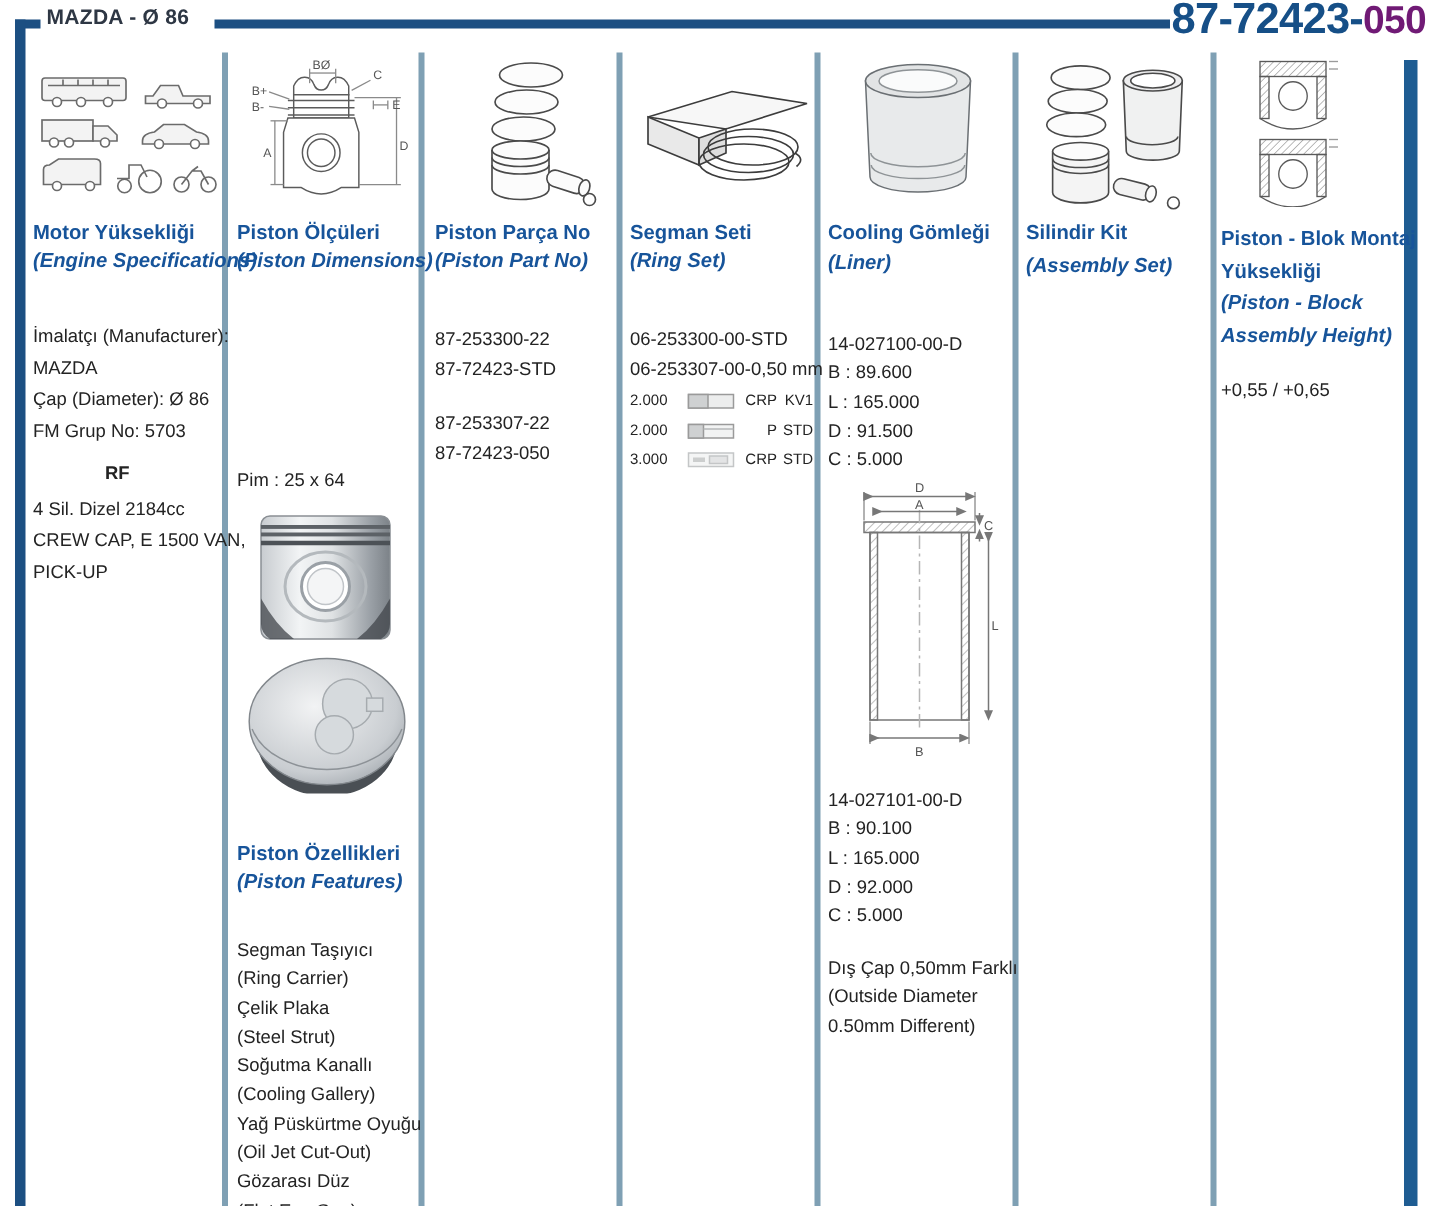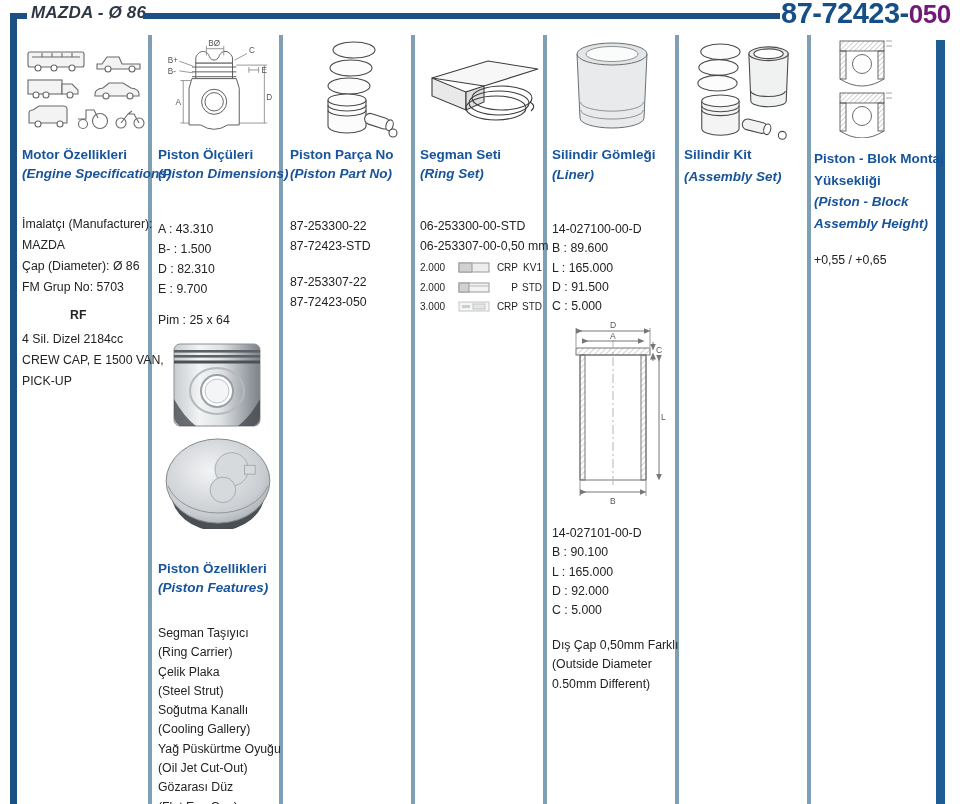--- a/index.html
+++ b/index.html
@@ -7,21 +7,21 @@
   .page {
     position:relative; width:960px; height:804px; background:#ffffff;
     font-family:"Liberation Sans", sans-serif; color:#232323; overflow:hidden;
   }
   
   .left-bar  { position:absolute; left:10px; top:13px; width:7px;  height:791px; background:#1c4f82; }
   .corner-h  { position:absolute; left:10px; top:13px; width:17px; height:6px;  background:#1c4f82; }
   .rule      { position:absolute; left:143px; top:13px; width:637px; height:6px; background:#1c4f82; }
   .right-bar { position:absolute; left:936px; top:40px; width:9px; height:764px; background:#1e5c92; }
   .sep       { position:absolute; top:35px; width:4px; height:769px; background:#7fa0b4; }
-  .brand     { position:absolute; left:31px; top:3px; font-size:17px; font-weight:700; color:#2e3744; letter-spacing:.2px; white-space:nowrap;font-style:italic; }
+  .brand     { position:absolute; left:31px; top:3px; font-size:14px; font-weight:700; color:#2e3744; letter-spacing:.2px; white-space:nowrap; }
   .partno    { position:absolute; left:781px; top:-3px; font-size:29px; font-weight:700; color:#164f87; letter-spacing:-.5px; white-space:nowrap; }
   .partno .sfx { color:#701a75; font-size:26px; }
   
   .col { position:absolute; top:0; height:804px; }
   .c1 { left:22px;  width:126px; }
   .c2 { left:158px; width:121px; }
   .c3 { left:290px; width:119px; }
   .c4 { left:420px; width:122px; }
   .c5 { left:552px; width:122px; }
   .c6 { left:684px; width:121px; }
@@ -81,21 +81,21 @@
         <circle cx="14" cy="82" r="3" fill="#fff"></circle>
           <circle cx="36" cy="82" r="3" fill="#fff"></circle>
         <circle cx="76" cy="79" r="7.5" fill="#fff"></circle>
           <circle cx="59" cy="82" r="4.5" fill="#fff"></circle>
         <path d="M54,77 h8 v-9 h8 l4,8" fill="none"></path>
         <circle cx="97" cy="81" r="5" fill="#fff"></circle>
           <circle cx="115" cy="81" r="5" fill="#fff"></circle>
         <path d="M97,81 l7,-9 h6 l5,9 M104,72 l4,-3" fill="none"></path>
       </g>
     </svg>
-    <div class="abs h" style="top:147px">Motor Özellikleri</div>
+    <div class="abs h" style="top:147px">Motor Yüksekliği</div>
     <div class="abs hi" style="top:166px">(Engine Specifications)</div>
     <div class="abs" style="top:214px; line-height:21px">
       <div class="ln">İmalatçı (Manufacturer):</div>
       <div class="ln">MAZDA</div>
       <div class="ln">Çap (Diameter): Ø 86</div>
       <div class="ln">FM Grup No: 5703</div>
     </div>
     <div class="abs ln bold" style="top:308px">RF</div>
     <div class="abs" style="top:329px; line-height:21px">
       <div class="ln">4 Sil. Dizel 2184cc</div>
@@ -138,26 +138,20 @@
         <text x="4" y="24">B+</text>
         <text x="4" y="35">B-</text>
         <text x="12" y="67">A</text>
         <text x="88" y="13">C</text>
         <text x="101" y="34">E</text>
         <text x="106" y="62">D</text>
       </g>
     </svg>
     <div class="abs h" style="top:147px">Piston Ölçüleri</div>
     <div class="abs hi" style="top:166px">(Piston Dimensions)</div>
-    <div class="abs" style="top:219px; line-height:20px">
-      <div class="ln">A : 43.310</div>
-      <div class="ln">B- : 1.500</div>
-      <div class="ln">D : 82.310</div>
-      <div class="ln">E : 9.700</div>
-    </div>
     <div class="abs ln" style="top:313px">Pim : 25 x 64</div>
 
     <svg class="abs" style="top:341px;left:10px" width="98" height="90" viewBox="0 0 98 90">
       <defs>
         <linearGradient id="pg1" x1="0" y1="0" x2="1" y2="0">
           <stop offset="0" stop-color="#c8ccd0"></stop>
             <stop offset=".3" stop-color="#f2f4f5"></stop>
             <stop offset=".55" stop-color="#dfe2e4"></stop>
             <stop offset=".85" stop-color="#9aa0a6"></stop>
             <stop offset="1" stop-color="#7c8288"></stop>
@@ -285,21 +279,21 @@
     </div>
   </div>
 
   <div class="col c5">
     <svg class="abs" style="top:40px;left:14px" width="92" height="96" viewBox="0 0 92 96">
       <path d="M11,14 L14,78 a32,10 0 0 0 64,0 L81,14 Z" fill="#e8eaeb" stroke="#6a6f73"></path>
       <path d="M14.5,62 a31,9 0 0 0 63,0 M14.8,70 a31,9 0 0 0 62.4,0" fill="none" stroke="#8e9396"></path>
       <ellipse cx="46" cy="14" rx="35" ry="11" fill="#e2e4e5" stroke="#6a6f73"></ellipse>
       <ellipse cx="46" cy="14" rx="26" ry="7.5" fill="#fafbfb" stroke="#8e9396"></ellipse>
     </svg>
-    <div class="abs h" style="top:147px">Silindir Gömleği</div>
+    <div class="abs h" style="top:147px">Cooling Gömleği</div>
     <div class="abs hi" style="top:167px">(Liner)</div>
     <div class="abs" style="top:220px; line-height:19.3px">
       <div class="ln">14-027100-00-D</div>
       <div class="ln">B : 89.600</div>
       <div class="ln">L : 165.000</div>
       <div class="ln">D : 91.500</div>
       <div class="ln">C : 5.000</div>
     </div>
     <svg class="abs" style="top:320px;left:8px" width="106" height="190" viewBox="0 0 106 190">
       <defs>

